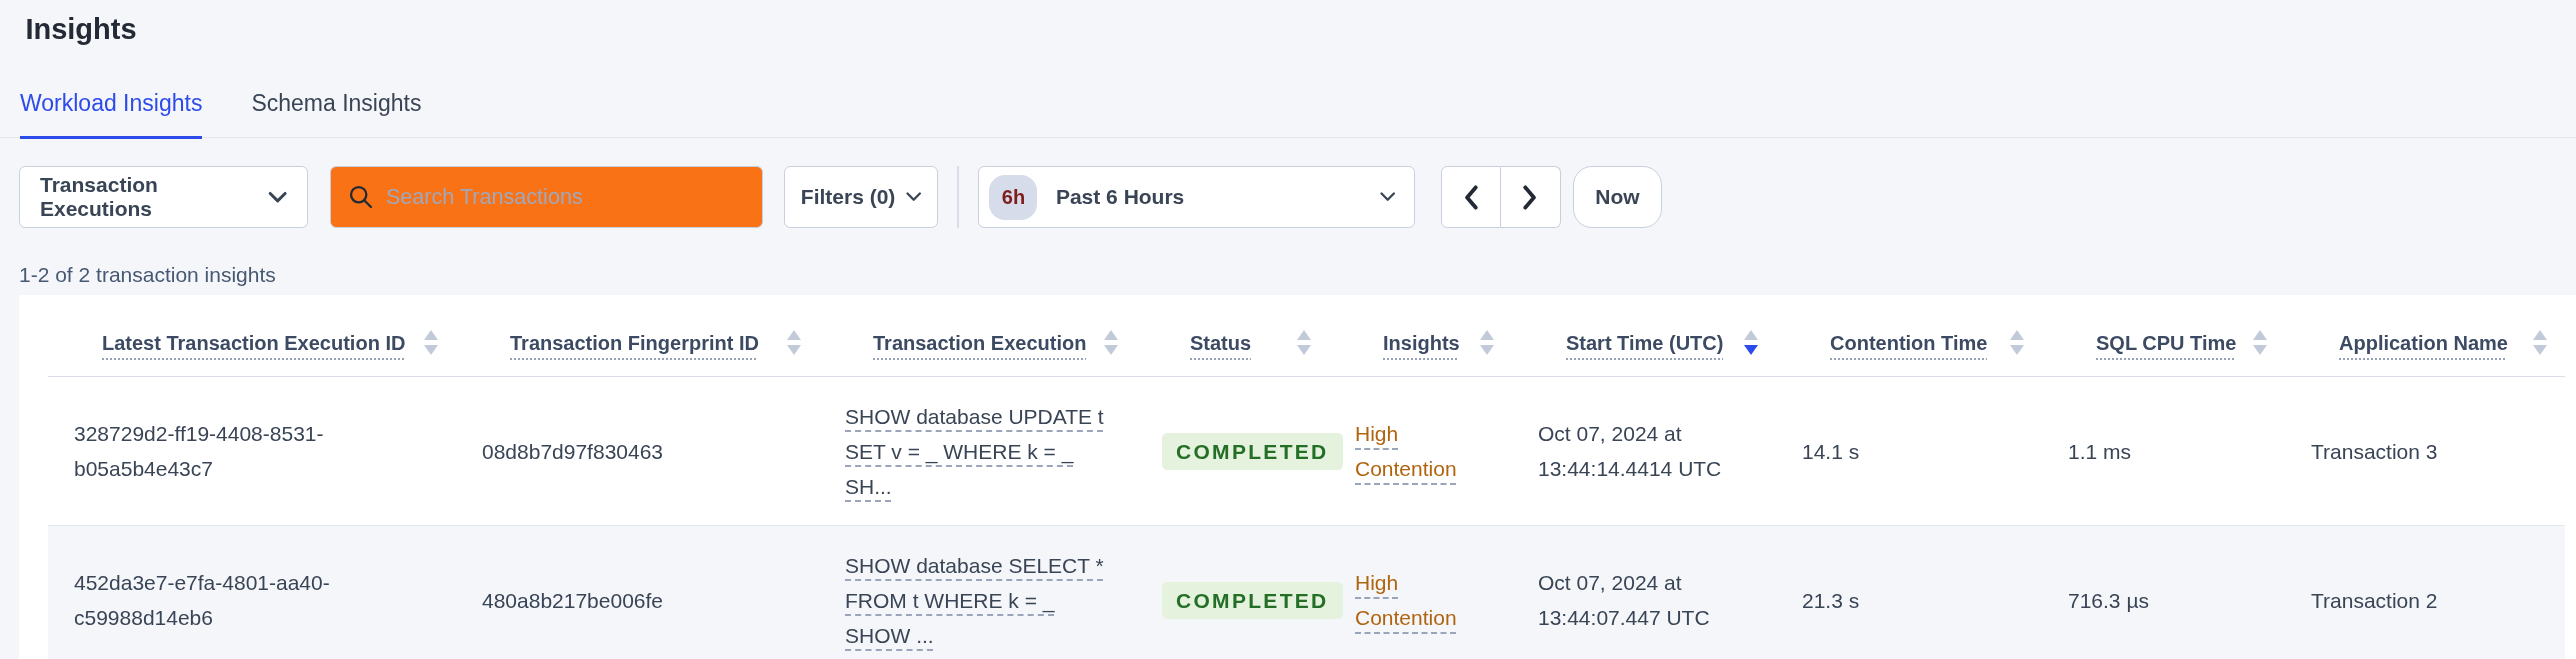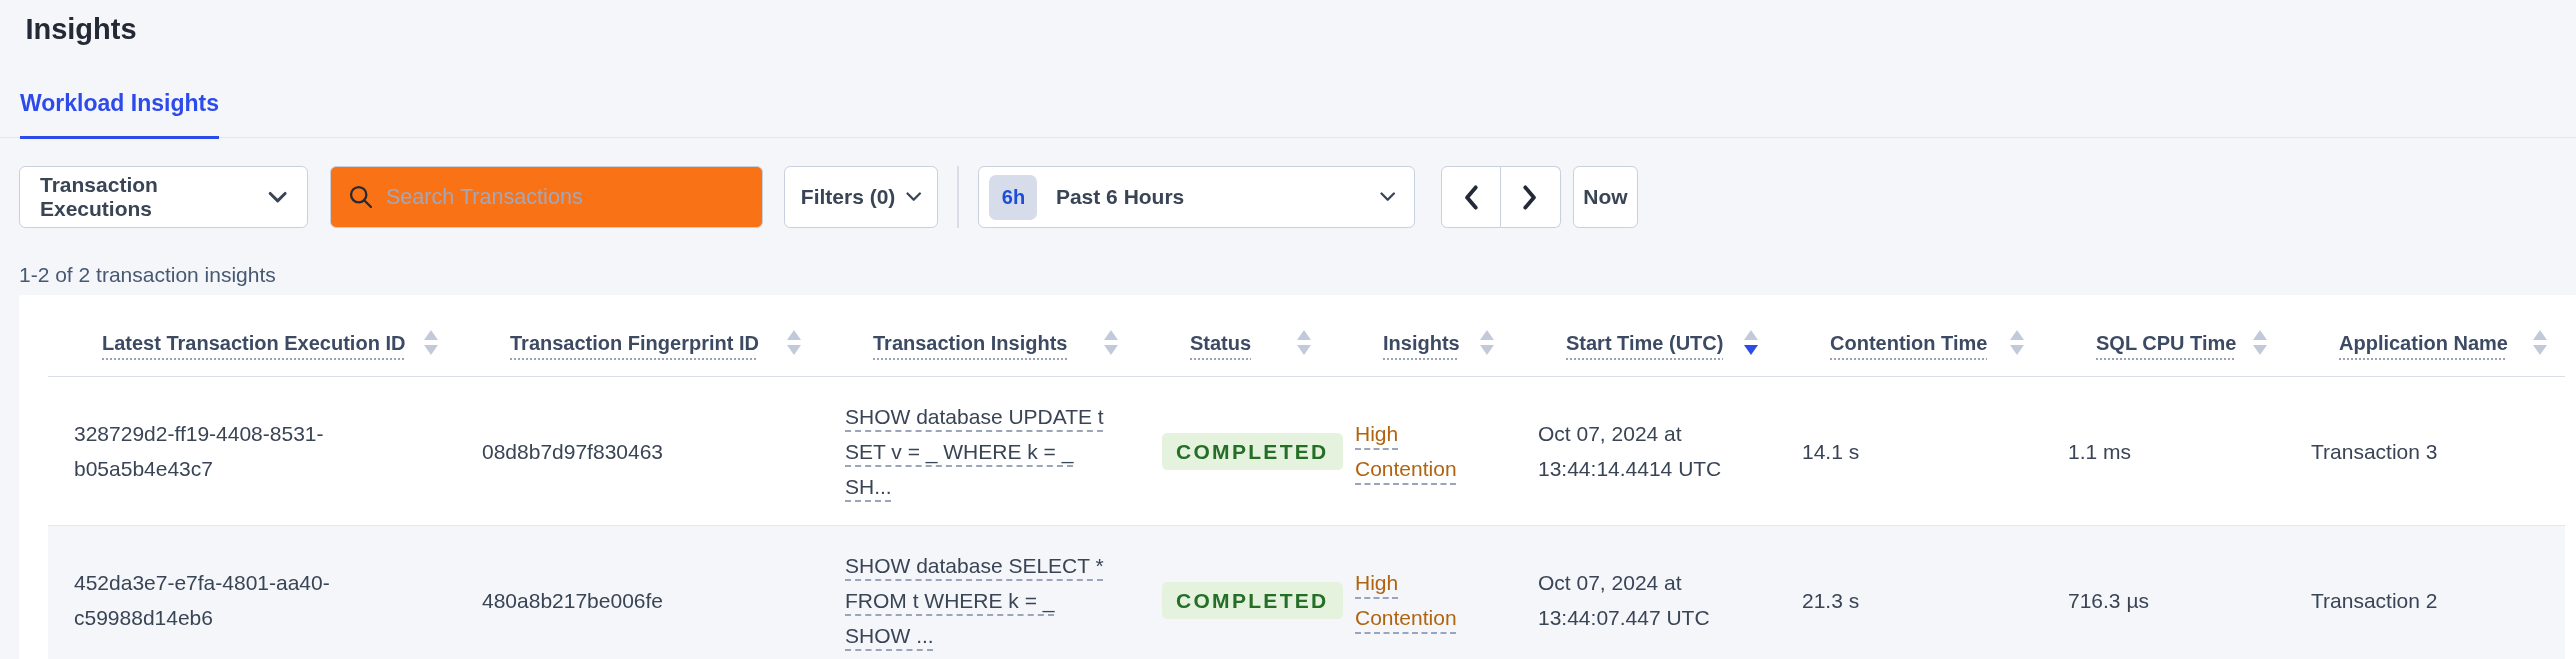--- a/index.html
+++ b/index.html
@@ -31,21 +31,21 @@
     font-size: 23px;
     line-height: 28px;
     padding-bottom: 18.5px;
     color: #394455;
     cursor: pointer;
     border-bottom: 3.9px solid transparent;
     margin-bottom: -1.5px;
   }
   .tab.active {
     color: #2d4beb;
-    font-weight: bold;
+    font-weight: normal;
     border-bottom-color: #2d4beb;
   }
 
   
   .toolbar {
     display: flex;
     align-items: stretch;
     margin: 28px 0 0 19px;
     height: 62px;
   }
@@ -99,41 +99,42 @@
     background: #d8dde8;
     margin: 0 19px;
   }
   .time-picker {
     width: 437px;
     padding: 0 18.5px 0 10.8px;
     justify-content: flex-start;
   }
   .interval-badge {
     background: #d6dce9;
-    color: #1d4ed8;
+    color: #7f1d1d;
     font-weight: bold;
     font-size: 20px;
-    border-radius: 7px;
+    border-radius: 16px;
     padding: 10.8px 12.3px;
   }
   .time-label { margin-left: 18.5px; font-weight: 600; }
   .time-picker .chev { margin-left: auto; }
   .nav-group { display: flex; margin-left: 26px; }
   .nav-btn {
     width: 60px;
     justify-content: center;
     border-radius: 0;
   }
   .nav-btn.prev { border-radius: 6.2px 0 0 6.2px; }
   .nav-btn.next { border-radius: 0 6.2px 6.2px 0; border-left: none; }
   .now-btn {
-    width: 65px;
+    width: 89px;
     margin-left: 12.3px;
     justify-content: center;
     font-weight: 600;
+    border-radius: 19px;
   }
 
   
   .results-count {
     margin: 35px 0 0 19px;
     font-size: 21px;
     color: #475872;
   }
 
   
@@ -218,20 +219,21 @@
   }
   .chev-svg { display: block; }
 </style>
 </head>
 <body>
 
 <h1 class="page-title">Insights</h1>
 
 <nav class="tabbar">
   <div class="tab active">Workload Insights</div>
+  <div class="tab">Schema Insights</div>
 </nav>
 
 <div class="toolbar">
   <div class="btn dropdown-btn">
     <span>Transaction Executions</span>
     <svg class="chev-svg" width="20" height="12.3" viewBox="0 0 26 16">
         <polyline points="3,3 13,13 23,3" fill="none" stroke="#394455" stroke-width="4" stroke-linecap="round" stroke-linejoin="round"></polyline>
       </svg>
   </div>
 
@@ -306,21 +308,21 @@
             <div class="th-inner">
               <span class="col-label">Transaction Fingerprint ID</span>
               <span class="sorter">
                 <span class="up"></span>
                 <span class="down"></span>
               </span>
             </div>
           </th>
         <th>
             <div class="th-inner">
-              <span class="col-label">Transaction Insights</span>
+              <span class="col-label">Transaction Execution</span>
               <span class="sorter">
                 <span class="up"></span>
                 <span class="down"></span>
               </span>
             </div>
           </th>
         <th>
             <div class="th-inner">
               <span class="col-label">Status</span>
               <span class="sorter">

